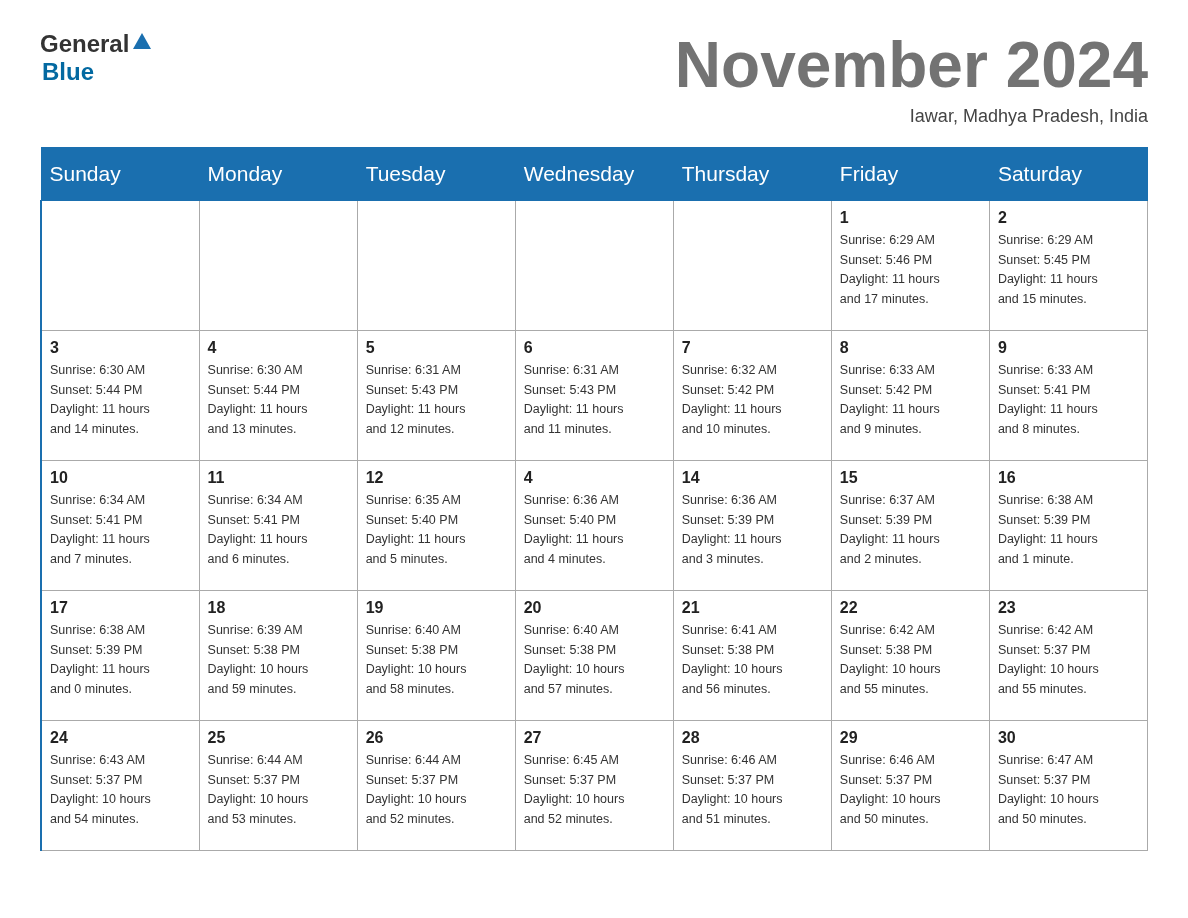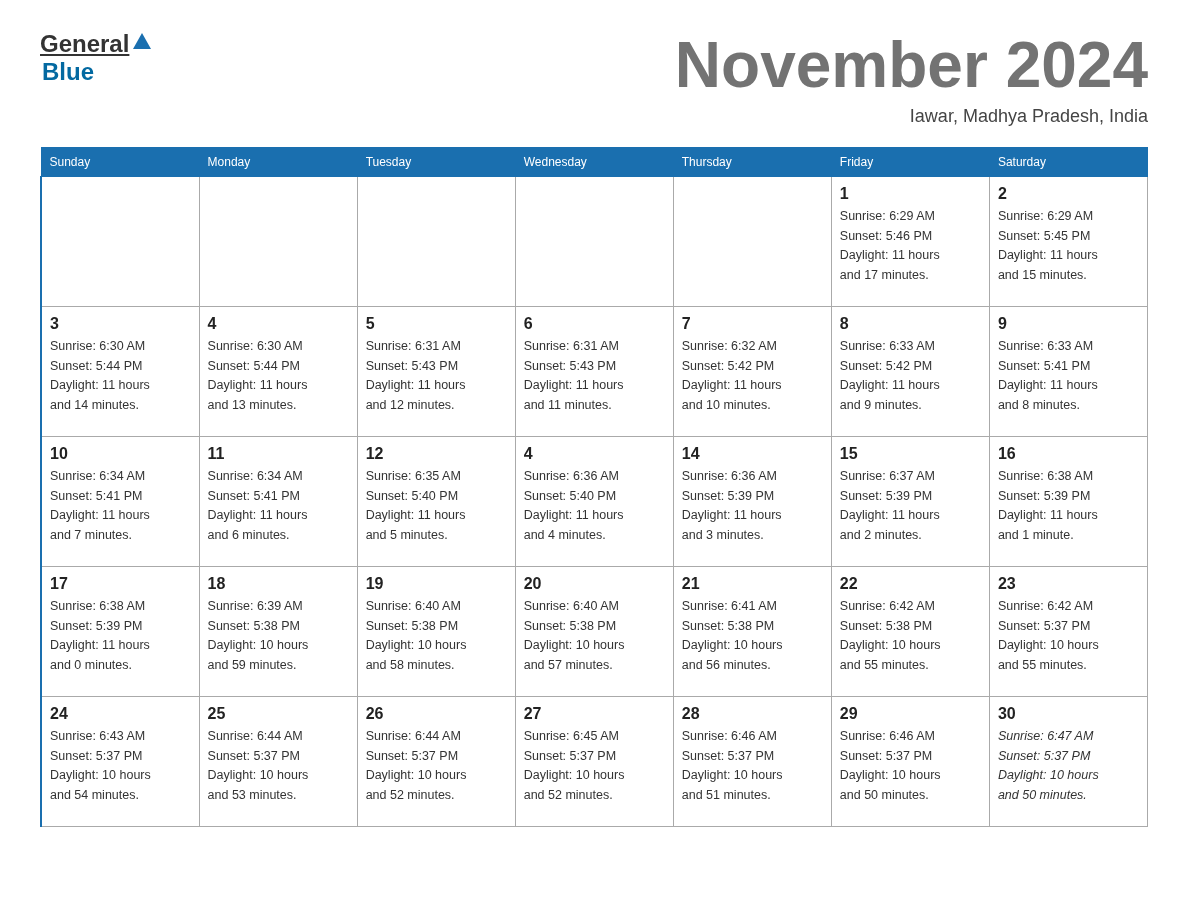--- a/index.html
+++ b/index.html
@@ -22,23 +22,23 @@
     table {
       width: 100%;
       border-collapse: collapse;
       table-layout: fixed;
     }
     thead tr {
       background-color: #1a6faf;
     }
     thead th {
       color: #fff;
-      font-size: 12px;
+      font-size: 21px;
       font-weight: normal;
-      padding: 7px 8px;
+      padding: 14px 8px;
       text-align: left;
       border: 1px solid #1a6faf;
     }
     tbody td {
       border: 1px solid #aaa;
       vertical-align: top;
       padding: 8px 8px 10px 8px;
       min-height: 100px;
       height: 130px;
     }
@@ -69,21 +69,21 @@
       display: flex;
       align-items: center;
     }
   </style>
 </head>
 <body>
 
 <div class="header-row">
   <div class="logo-wrapper">
     <div class="logo-line1">
-      <span style="font-size:24px;font-weight:bold;color:#333;text-decoration:underline;">General</span>
+      <span style="font-size:24px;font-weight:bold;color:#333;">General</span>
       <svg width="22" height="20" viewBox="0 0 22 20" style="margin-left:2px;margin-top:-6px;">
         <polygon points="2,18 20,18 11,2" fill="#1a6faf"></polygon>
       </svg>
     </div>
     <div>
       <span style="font-size:24px;font-weight:bold;color:#0369a1;margin-left:2px;">Blue</span>
     </div>
   </div>
   <div class="title-block">
     <div style="font-size:64px;font-weight:bold;color:#737373;line-height:1.1;">November 2024</div>
@@ -316,20 +316,20 @@
         </td>
         <td>
           <span class="day-number">29</span>
           <div class="day-info" style="white-space: pre-line;">Sunrise: 6:46 AM
 Sunset: 5:37 PM
 Daylight: 10 hours
 and 50 minutes.</div>
         </td>
         <td>
           <span class="day-number">30</span>
-          <div class="day-info" style="white-space: pre-line; font-style: italic;">Sunrise: 6:47 AM
+          <div class="day-info" style="white-space: pre-line;">Sunrise: 6:47 AM
 Sunset: 5:37 PM
 Daylight: 10 hours
 and 50 minutes.</div>
         </td>
       </tr>
     </tbody>
 </table>
 
 </body></html>

